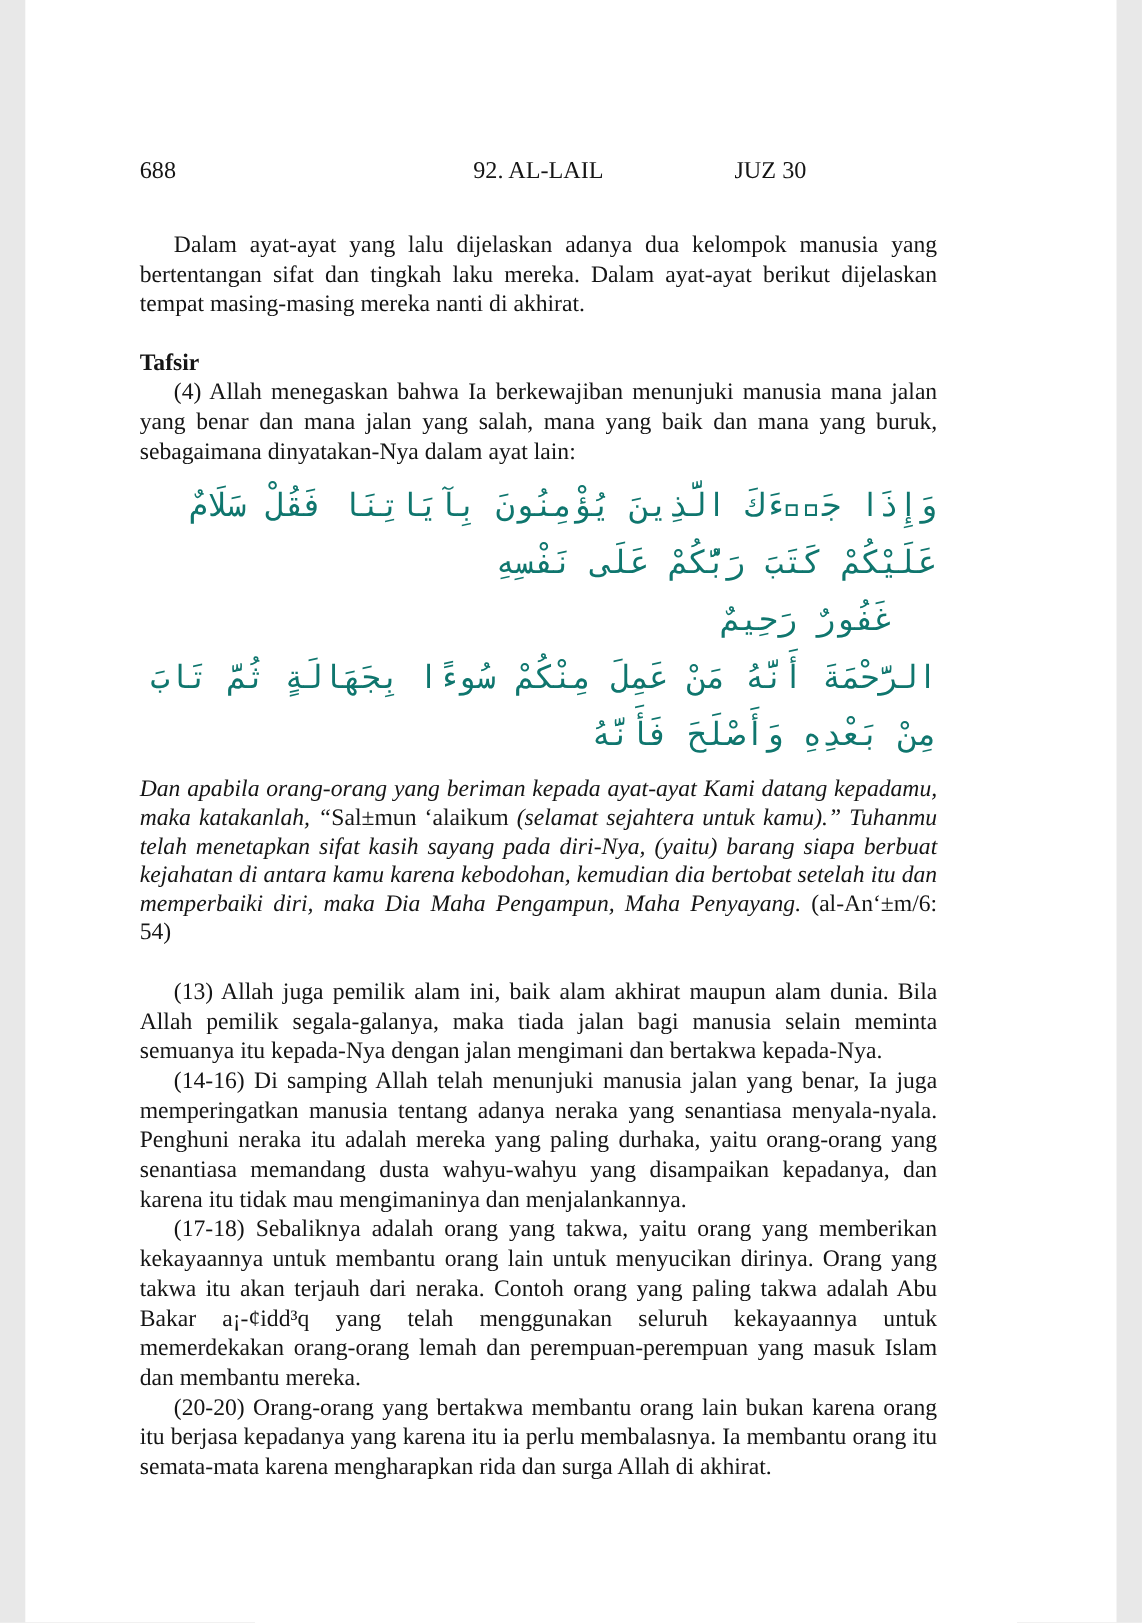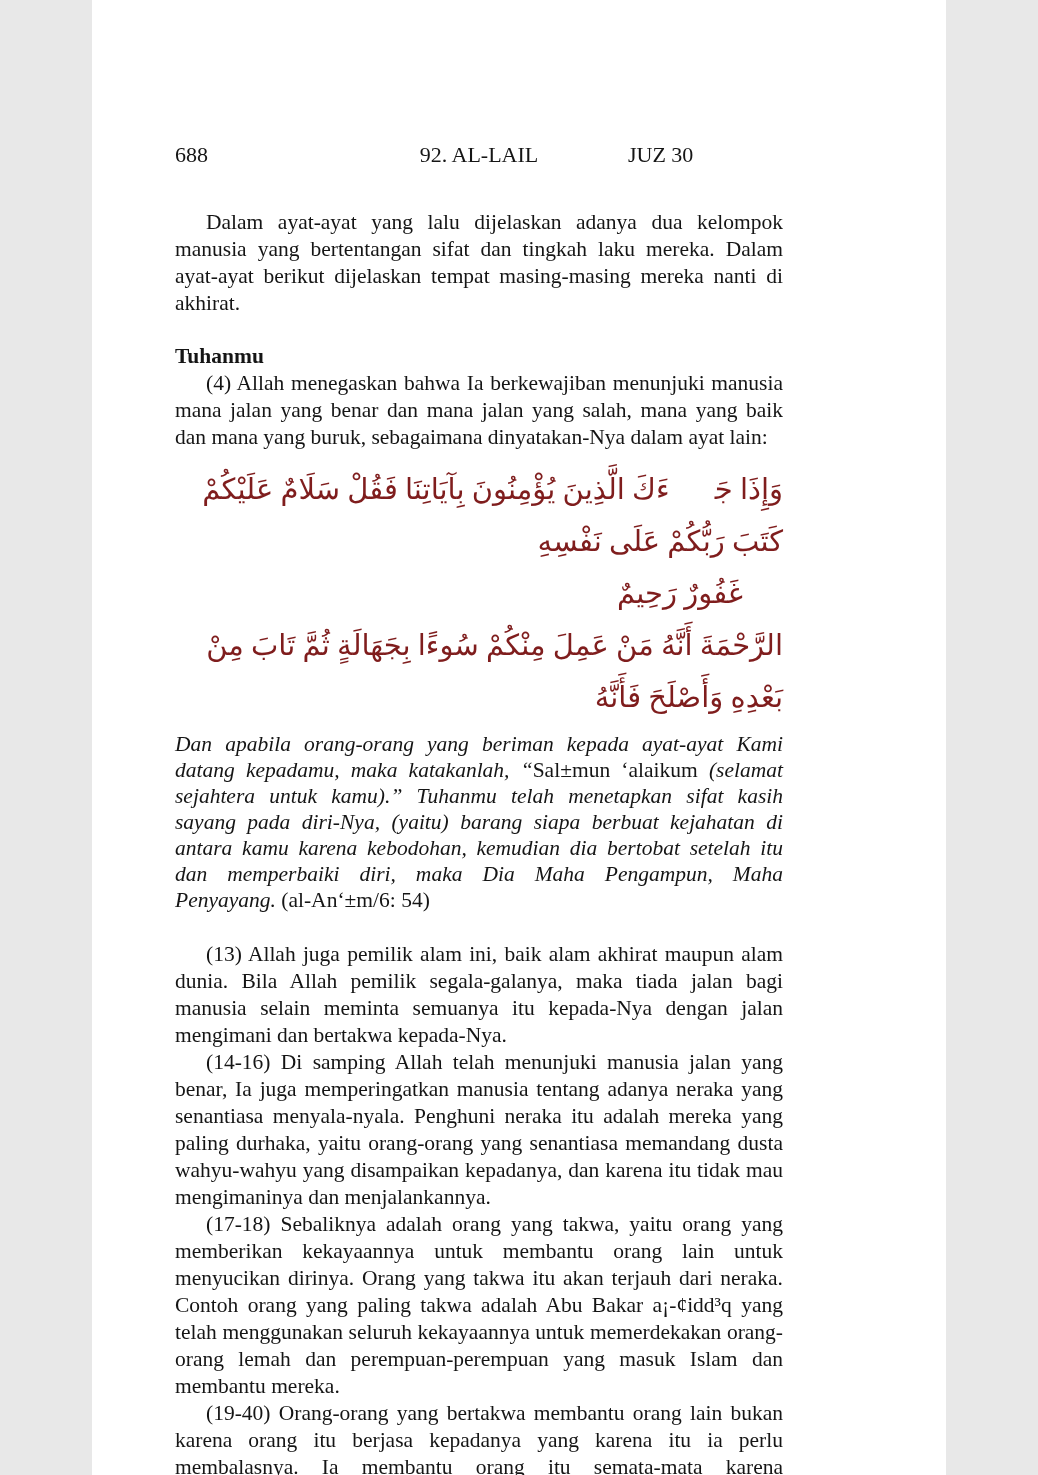--- a/index.html
+++ b/index.html
@@ -1,23 +1,23 @@
 <!DOCTYPE html>
 <html><head>
 <meta charset="utf-8">
 <style>
   html, body { margin: 0; padding: 0; background: #e8e8e8; }
   .page {
     position: relative;
-    width: 854px;
+    width: 992px;
     height: 1475px;
     margin: 0 auto;
     background: #ffffff;
     box-sizing: border-box;
-    padding: 143px 163px 0 83px;
+    padding: 143px 163px 0 104px;
     color: #151515;
     font-family: "Liberation Serif", serif;
     font-size: 21.5px;
     line-height: 27px;
   }
   .header {
     display: grid;
     grid-template-columns: 1fr auto 1fr;
     align-items: baseline;
     font-size: 22px;
@@ -35,24 +35,24 @@
     margin: 26px 0 0 0;
     font-size: 21.5px;
     line-height: 27px;
     font-weight: bold;
   }
 
   .arabic-block {
     direction: rtl;
     text-align: right;
     margin: 12px 0 8px 0;
-    font-family: Liberation Serif, serif;
+    font-family: Liberation Mono, monospace;
     font-size: 29px;
     line-height: 52px;
-    color: #7f1d1d;
+    color: #0f766e;
   }
   .arabic-block .aline { display: block; }
   .arabic-block .aline-last { padding-left: 0; padding-right: 40px; }
 
   .trans {
     font-style: italic;
     line-height: 26px;
   }
   .trans .roman { font-style: normal; }
 
@@ -64,33 +64,33 @@
 <div class="page">
 
   <div class="header">
     <span class="pageno">688</span>
     <span class="surah">92. AL-LAIL</span>
     <span class="juz">JUZ 30</span>
   </div>
 
   <p class="intro indent">Dalam ayat-ayat yang lalu dijelaskan adanya dua kelompok manusia yang bertentangan sifat dan tingkah laku mereka. Dalam ayat-ayat berikut dijelaskan tempat masing-masing mereka nanti di akhirat.</p>
 
-  <h3 class="tafsir-heading">Tuhanmu</h3>
+  <h3 class="tafsir-heading">Tafsir</h3>
 
   <p class="indent">(4) Allah menegaskan bahwa Ia berkewajiban menunjuki manusia mana jalan yang benar dan mana jalan yang salah, mana yang baik dan mana yang buruk, sebagaimana dinyatakan-Nya dalam ayat lain:</p>
 
   <div class="arabic-block" dir="rtl" lang="ar">
     <span class="aline">وَإِذَا جَاۤءَكَ الَّذِينَ يُؤْمِنُونَ بِآيَاتِنَا فَقُلْ سَلَامٌ عَلَيْكُمْ كَتَبَ رَبُّكُمْ عَلَى نَفْسِهِ</span>
     <span class="aline aline-last">غَفُورٌ رَحِيمٌ</span>
     <span class="aline">الرَّحْمَةَ أَنَّهُ مَنْ عَمِلَ مِنْكُمْ سُوءًا بِجَهَالَةٍ ثُمَّ تَابَ مِنْ بَعْدِهِ وَأَصْلَحَ فَأَنَّهُ</span>
   </div>
 
   <p class="trans"><span>Dan apabila orang-orang yang beriman kepada ayat-ayat Kami datang kepadamu, maka katakanlah, “</span><span class="roman">Sal±mun ‘alaikum</span><span> (selamat sejahtera untuk kamu).” Tuhanmu telah menetapkan sifat kasih sayang pada diri-Nya, (yaitu) barang siapa berbuat kejahatan di antara kamu karena kebodohan, kemudian dia bertobat setelah itu dan memperbaiki diri, maka Dia Maha Pengampun, Maha Penyayang. </span><span class="roman">(al-An‘±m/6: 54)</span></p>
 
   <p class="indent p13">(13) Allah juga pemilik alam ini, baik alam akhirat maupun alam dunia. Bila Allah pemilik segala-galanya, maka tiada jalan bagi manusia selain meminta semuanya itu kepada-Nya dengan jalan mengimani dan bertakwa kepada-Nya.</p>
 
   <p class="indent">(14-16) Di samping Allah telah menunjuki manusia jalan yang benar, Ia juga memperingatkan manusia tentang adanya neraka yang senantiasa menyala-nyala. Penghuni neraka itu adalah mereka yang paling durhaka, yaitu orang-orang yang senantiasa memandang dusta wahyu-wahyu yang disampaikan kepadanya, dan karena itu tidak mau mengimaninya dan menjalankannya.</p>
 
   <p class="indent">(17-18) Sebaliknya adalah orang yang takwa, yaitu orang yang memberikan kekayaannya untuk membantu orang lain untuk menyucikan dirinya. Orang yang takwa itu akan terjauh dari neraka. Contoh orang yang paling takwa adalah Abu Bakar a¡-¢idd³q yang telah menggunakan seluruh kekayaannya untuk memerdekakan orang-orang lemah dan perempuan-perempuan yang masuk Islam dan membantu mereka.</p>
 
-  <p class="indent">(19-40) Orang-orang yang bertakwa membantu orang lain bukan karena orang itu berjasa kepadanya yang karena itu ia perlu membalasnya. Ia membantu orang itu semata-mata karena mengharapkan rida dan surga Allah di akhirat.</p>
+  <p class="indent">(20-20) Orang-orang yang bertakwa membantu orang lain bukan karena orang itu berjasa kepadanya yang karena itu ia perlu membalasnya. Ia membantu orang itu semata-mata karena mengharapkan rida dan surga Allah di akhirat.</p>
 
 </div>
 
 </body></html>

